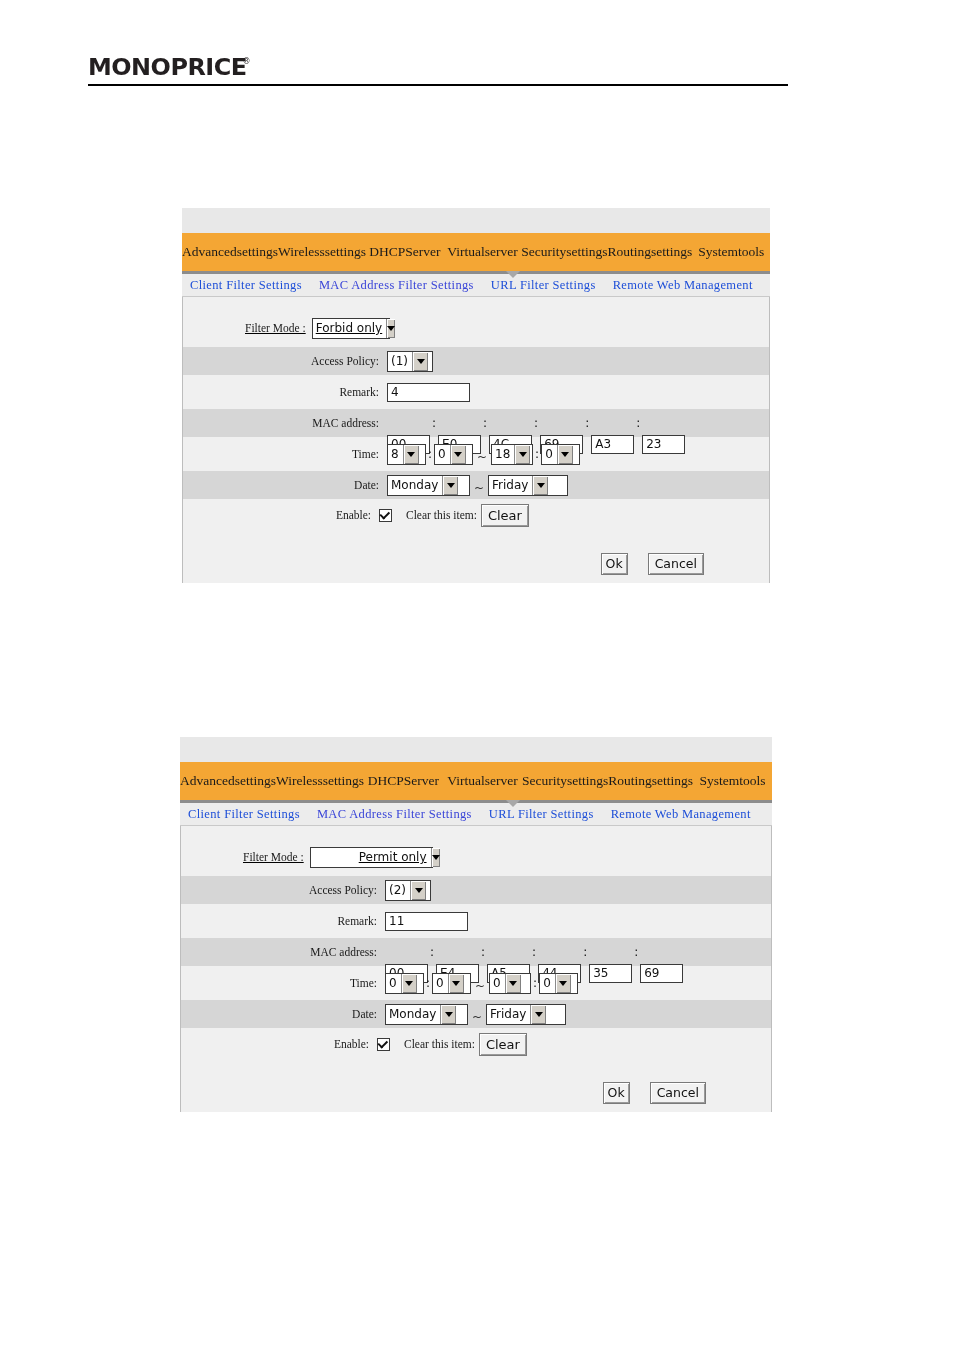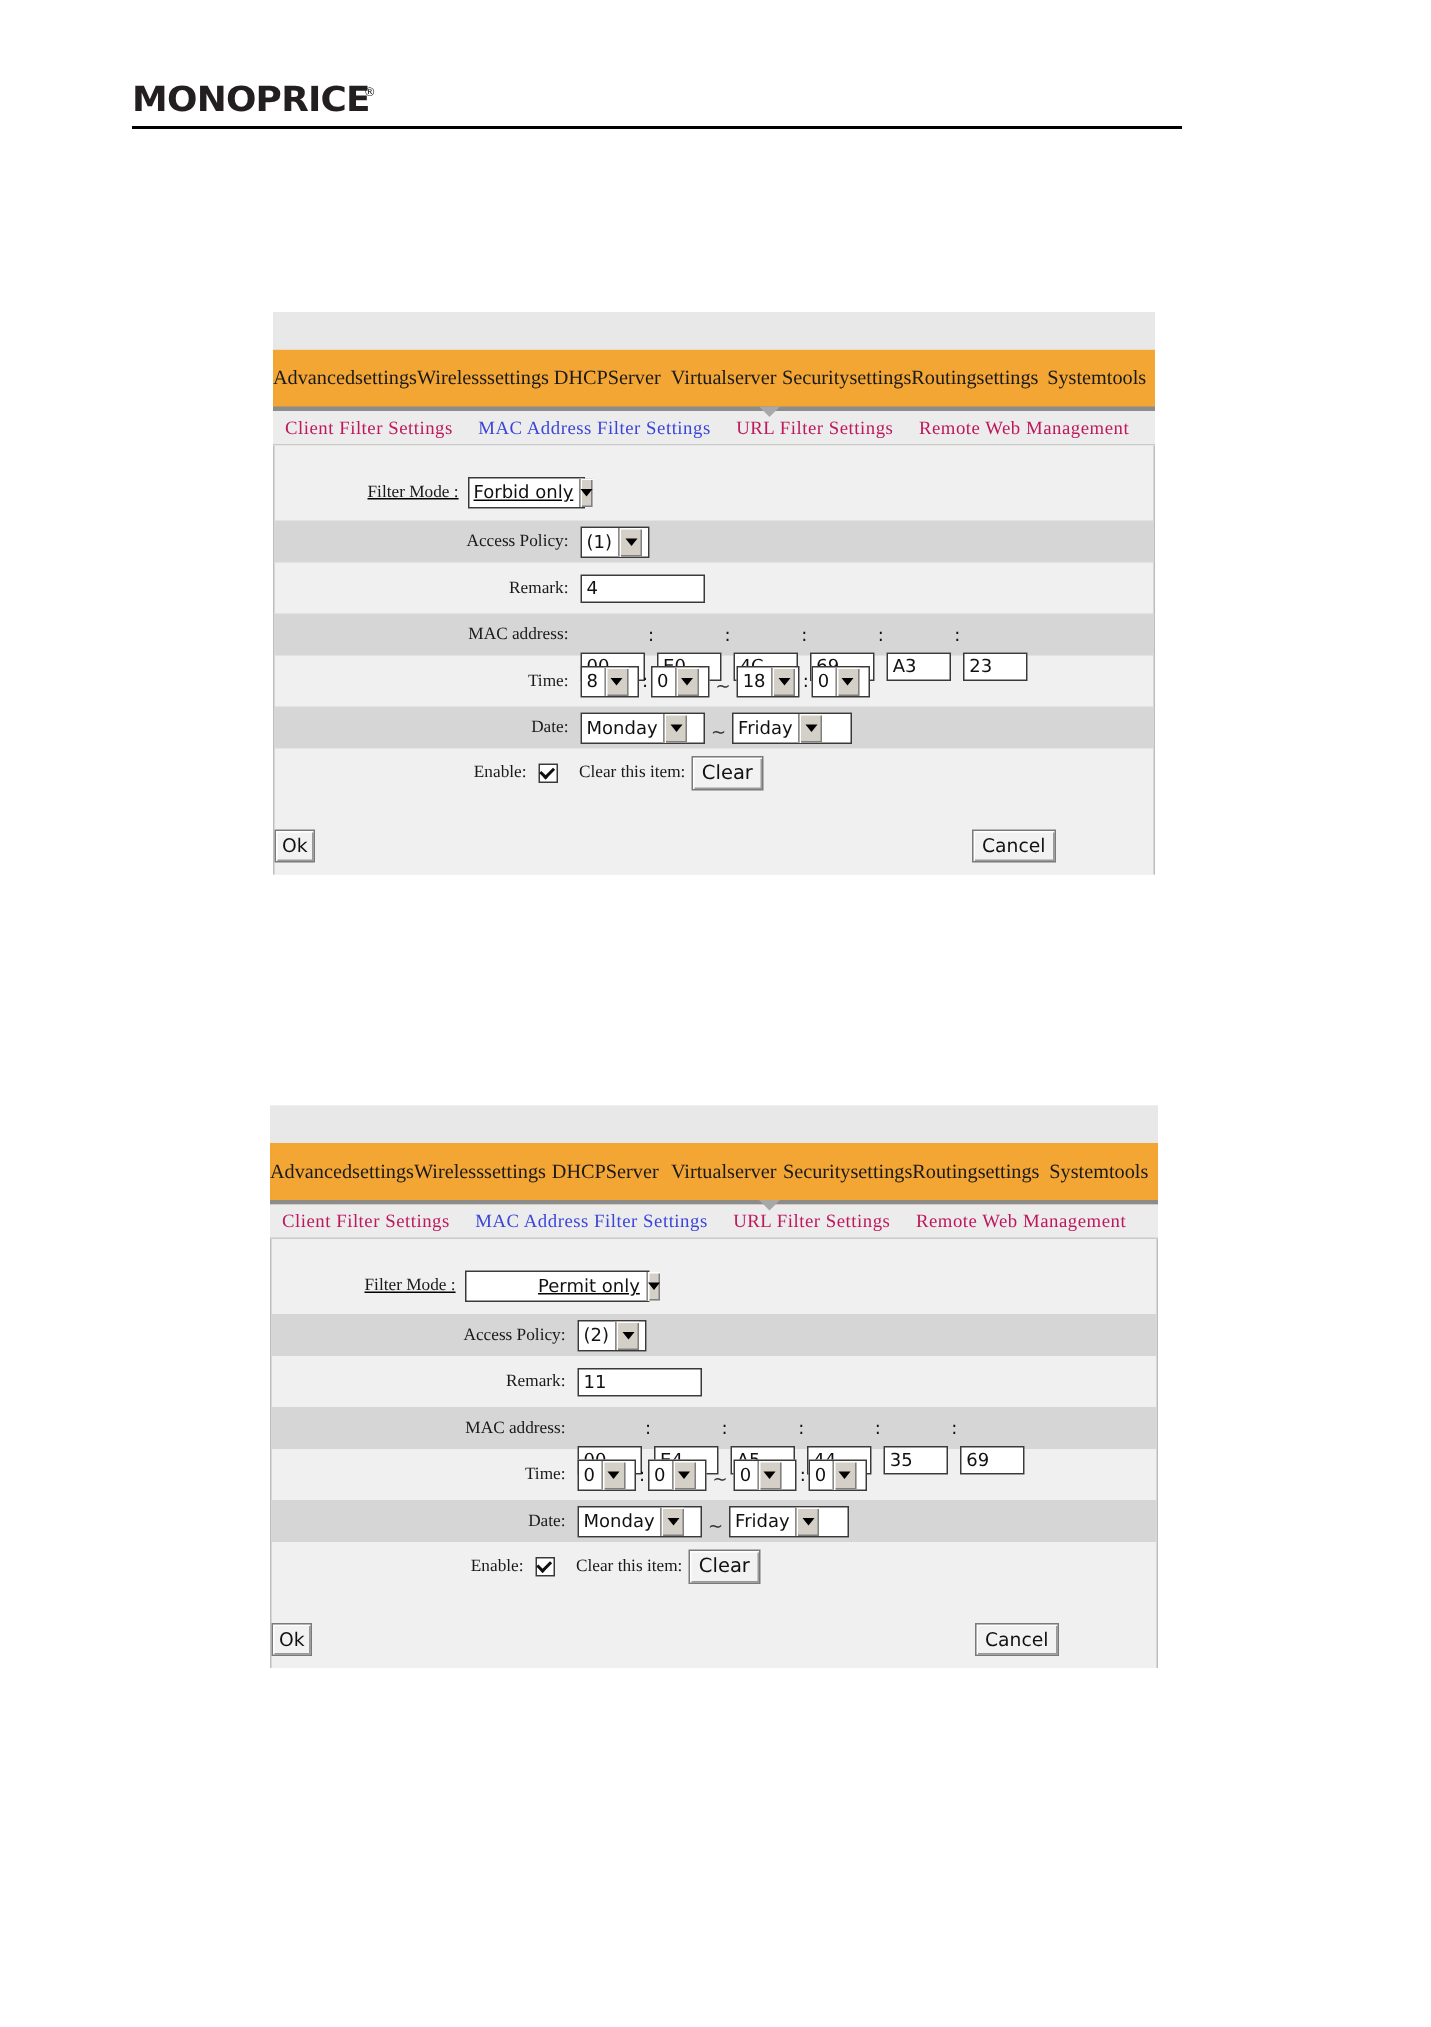--- a/index.html
+++ b/index.html
@@ -110,21 +110,21 @@
     height: 22px;
     background: #ececec;
     display: flex;
     align-items: center;
     padding-left: 8px;
     border-bottom: 1px solid #c9c9c9;
   }
   .subnav-item {
     font-family: "Liberation Serif", serif;
     font-size: 12.5px;
-    color: #be185d;
+    color: #1d4ed8;
     letter-spacing: 0.35px;
     margin-right: 17px;
     white-space: nowrap;
     cursor: pointer;
   }
   .subnav-item.active {
     color: #3a45d8;
   }
   .nav-caret {
     position: absolute;
@@ -277,21 +277,21 @@
     cursor: pointer;
     box-sizing: border-box;
     line-height: 1;
   }
   .btn-clear { height: 23px; padding: 0 6px; }
   .btn-ok { height: 22px; min-width: 26px; padding: 0 4px; font-size: 12.5px;}
   .btn-cancel { height: 22px; min-width: 52px; padding: 0 6px; font-size: 12.5px;}
 
   .actions {
     display: flex;
-    justify-content: space-between;
+    justify-content: flex-end;
     align-items: center;
     gap: 20px;
     padding-top: 22px;
     padding-bottom: 8px;
     padding-right: 65px;
   }
 
   .filtermode-row {
     display: flex;
     align-items: center;
@@ -304,21 +304,21 @@
     font-family: "Liberation Serif", serif;
     font-size: 11.5px;
     color: #1a1a1a;
     margin-right: 6px;
     white-space: nowrap;
   }
   .enable-row {
     display: flex;
     align-items: center;
     height: 32px;
-    padding-left: 34px;
+    padding-left: 54px;
   }
   .enable-text {
     font-family: "Liberation Serif", serif;
     font-size: 11.5px;
     color: #1a1a1a;
     margin-left: 14px;
     margin-right: 4px;
     white-space: nowrap;
   }
 </style>

